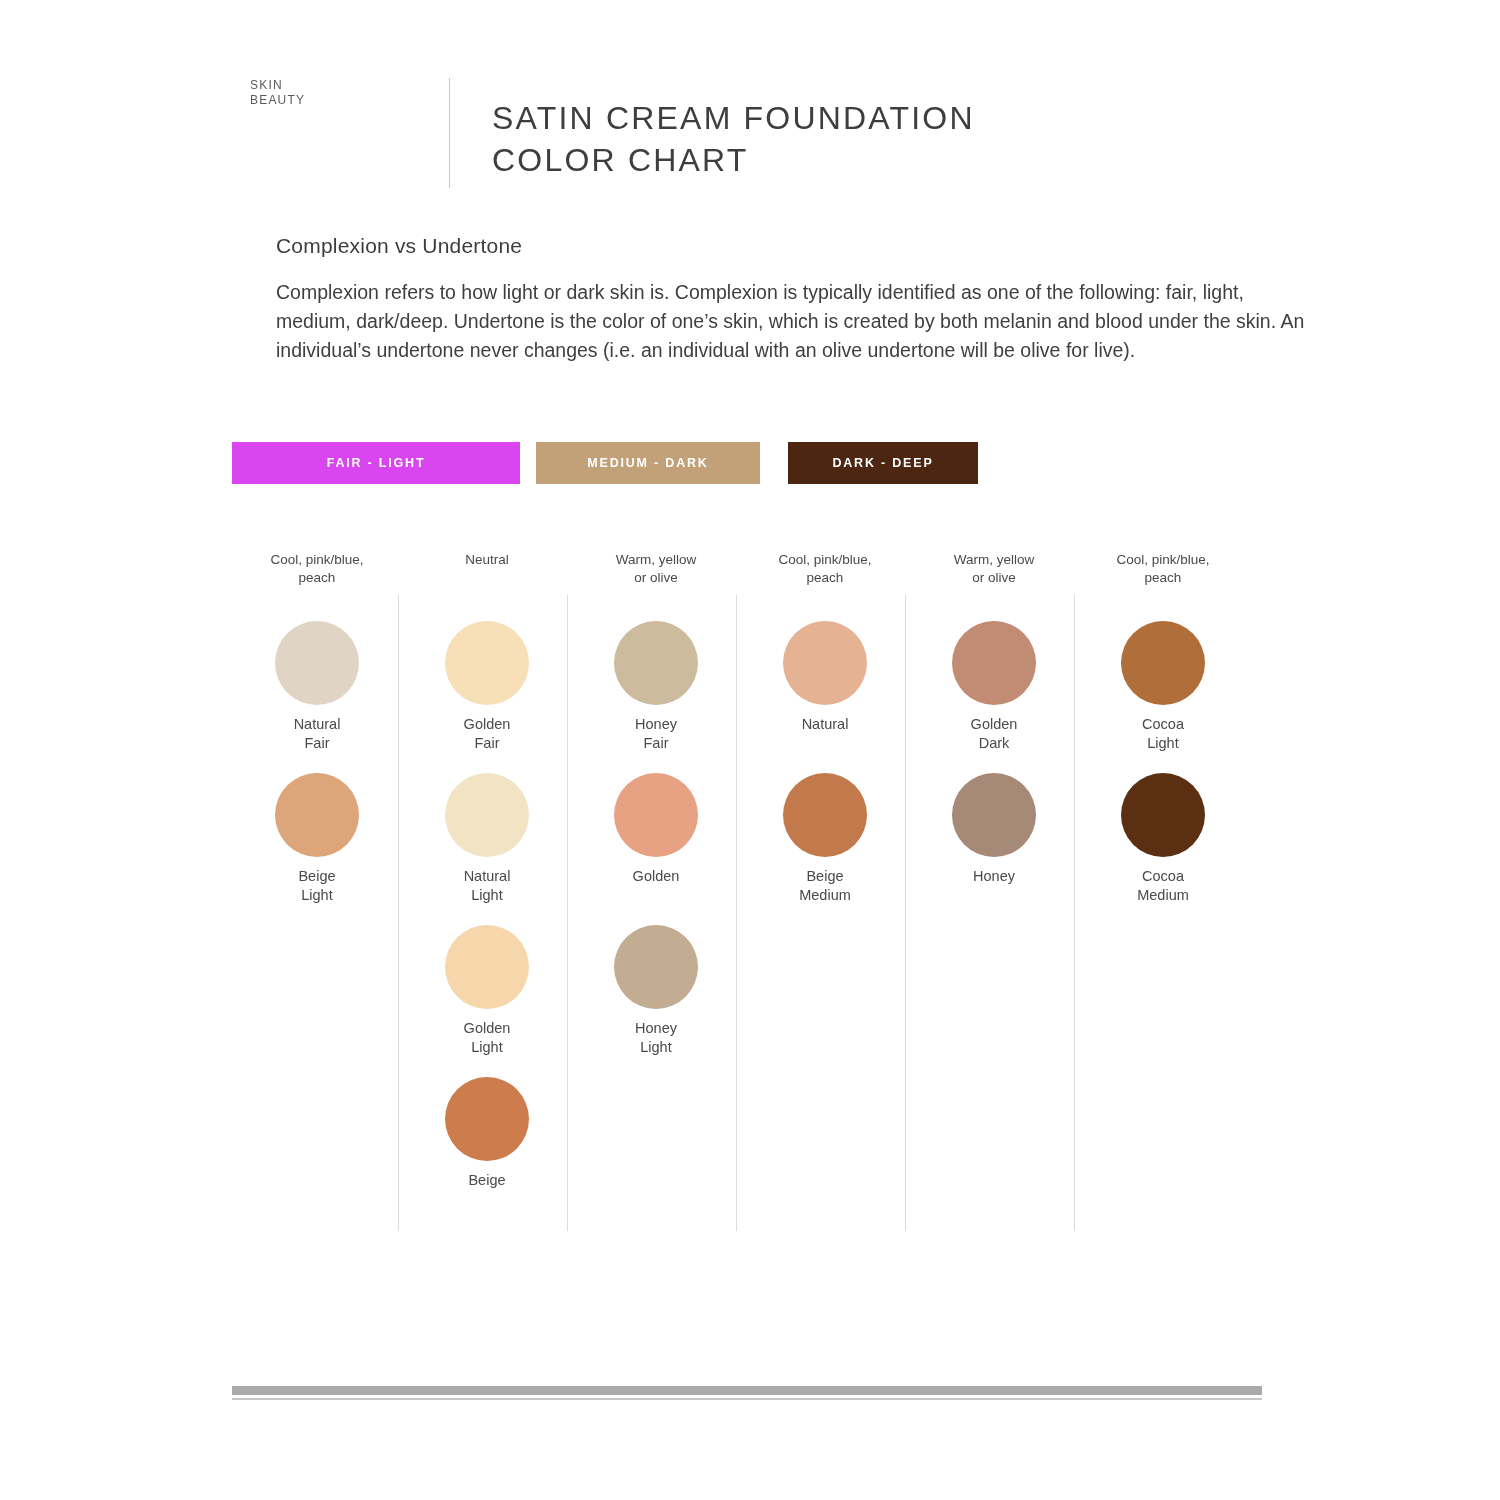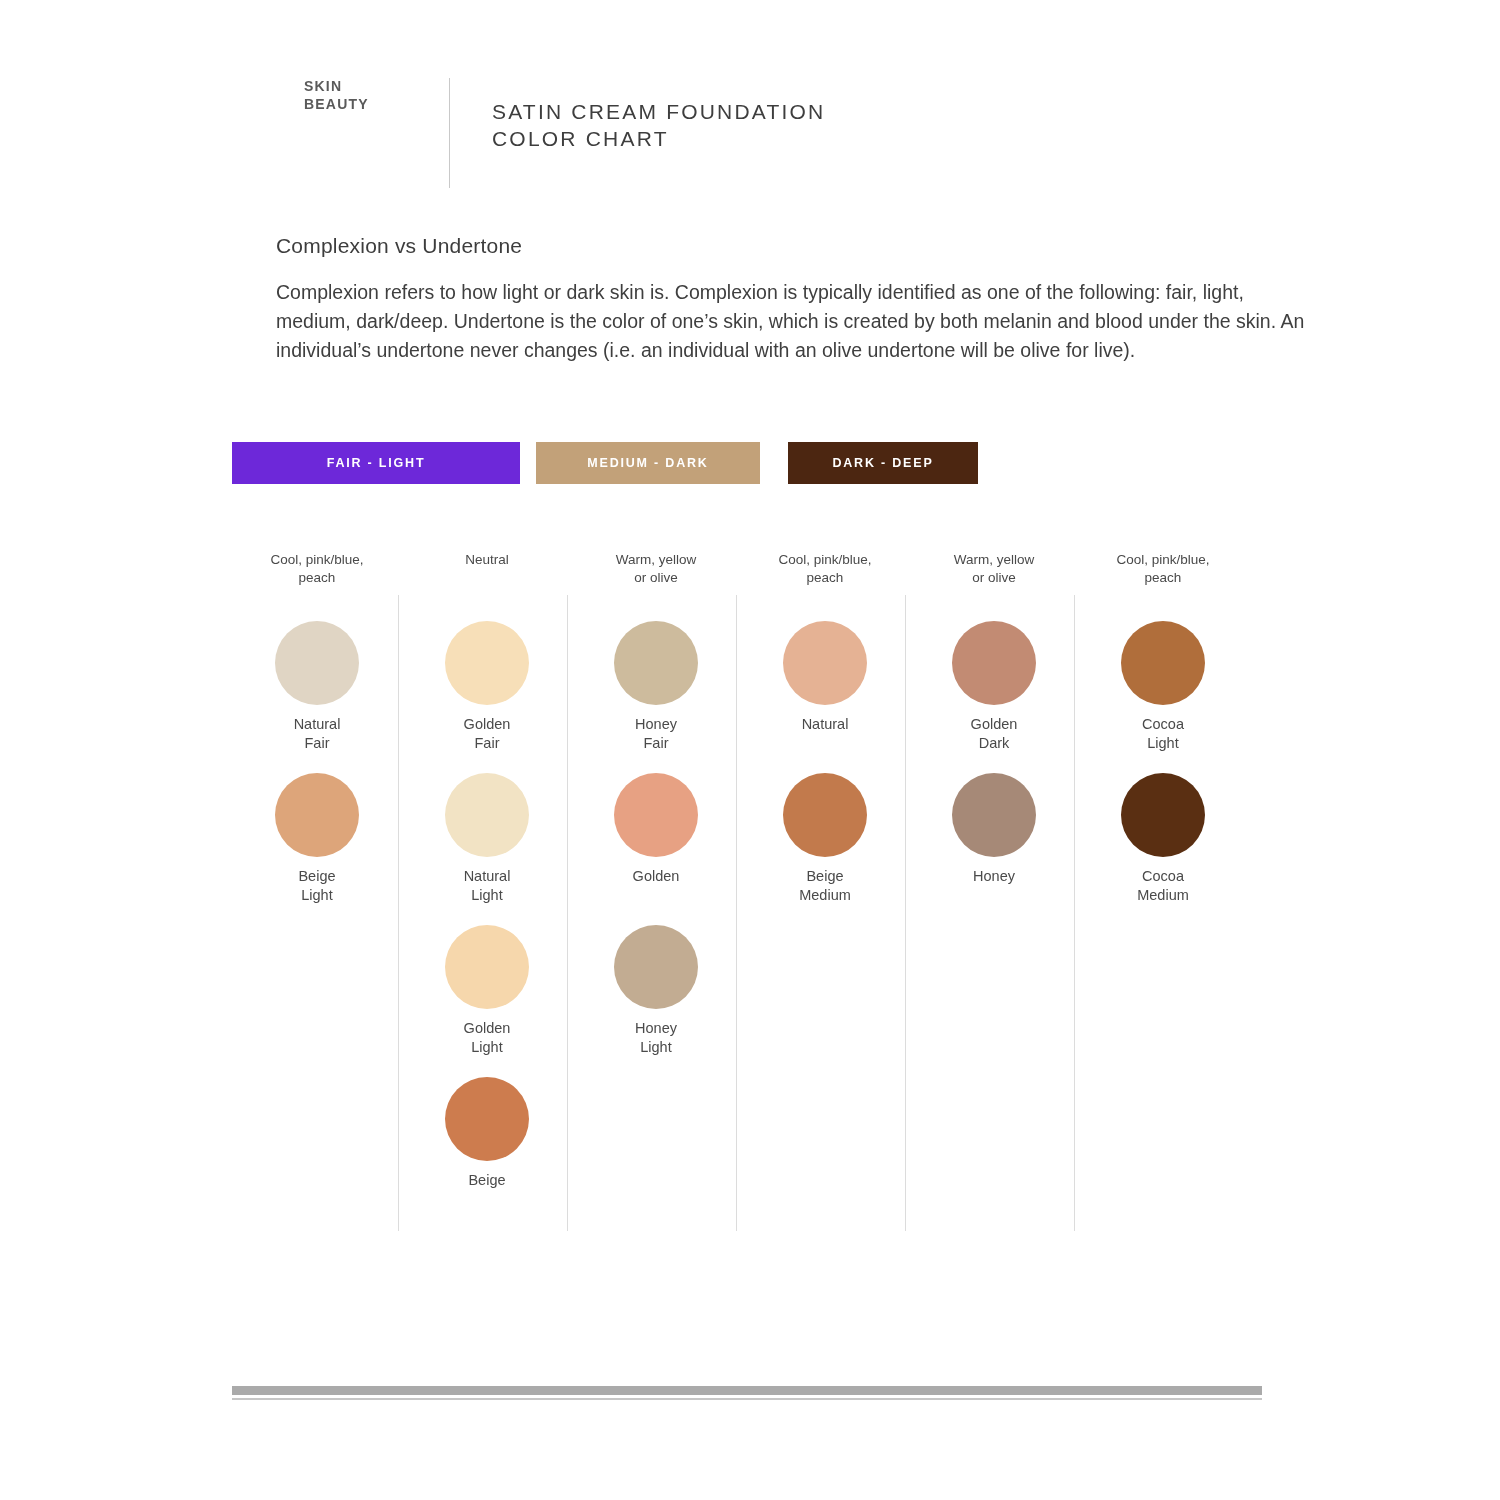--- a/index.html
+++ b/index.html
@@ -41,38 +41,36 @@
   .logo-word {
     font-family: "Liberation Serif", serif;
     font-size: 86px;
     line-height: 0.95;
     letter-spacing: -1px;
     color: #4a4a4a;
     font-weight: 400;
   }
   .logo-sub {
     margin-top: 2px;
-    margin-left: 54px;
-    font-size: 14px;
+    font-size: 12px;
     letter-spacing: 1.2px;
     color: #5a5a5a;
     line-height: 1.25;
-    font-weight: bold;
   }
   .logo-divider {
     width: 1px;
     height: 110px;
     background: #c9c9c9;
     margin: 6px 42px 0 34px;
   }
   .title-block {
     padding-top: 26px;
   }
   .title-line {
-    font-size: 21px;
+    font-size: 32px;
     letter-spacing: 2.2px;
     color: #3e3e3e;
     line-height: 1.3;
     font-weight: 400;
   }
 
   
   .intro {
     position: absolute;
     left: 276px;
@@ -232,21 +230,21 @@
     </div>
   </div>
 
   <div class="intro">
     <h2>Complexion vs Undertone</h2>
     <p>Complexion refers to how light or dark skin is. Complexion is typically identified as one of the following: fair, light, medium, dark/deep. Undertone is the color of one’s skin, which is created by both melanin and blood under the skin. An individual’s undertone never changes (i.e. an individual with an olive undertone will be olive for live).</p>
   </div>
 
 
   <div class="complexion-bars" id="complexion-bars">
-      <div class="cbar b1" style="background: #6d28d9;">
+      <div class="cbar b1" style="background: #d946ef;">
         <span>FAIR - LIGHT</span>
       </div>
       <div class="cbar b3" style="background: rgb(194, 161, 121);">
         <span>MEDIUM - DARK</span>
       </div>
       <div class="cbar b4" style="background: rgb(76, 38, 17);">
         <span>DARK - DEEP</span>
       </div>
     </div>
 

